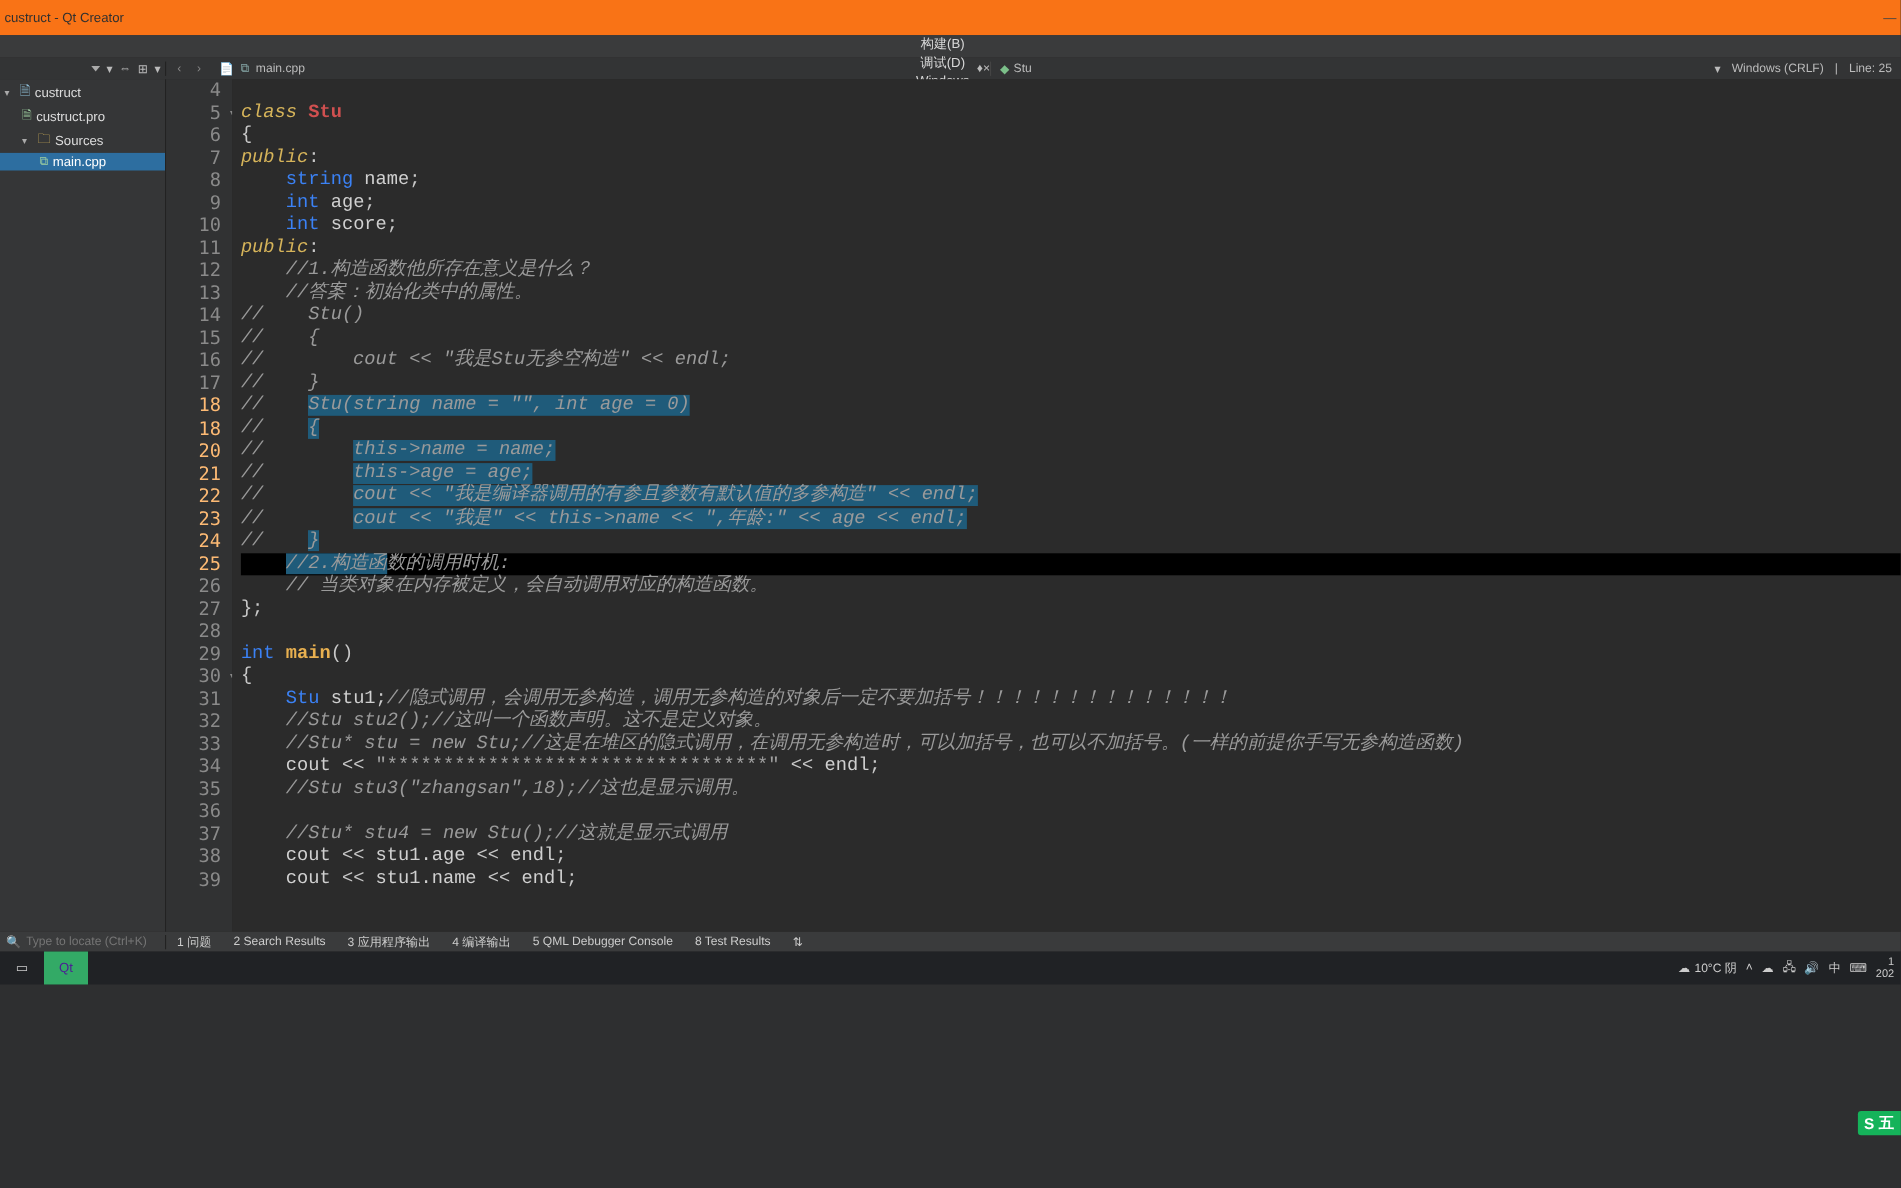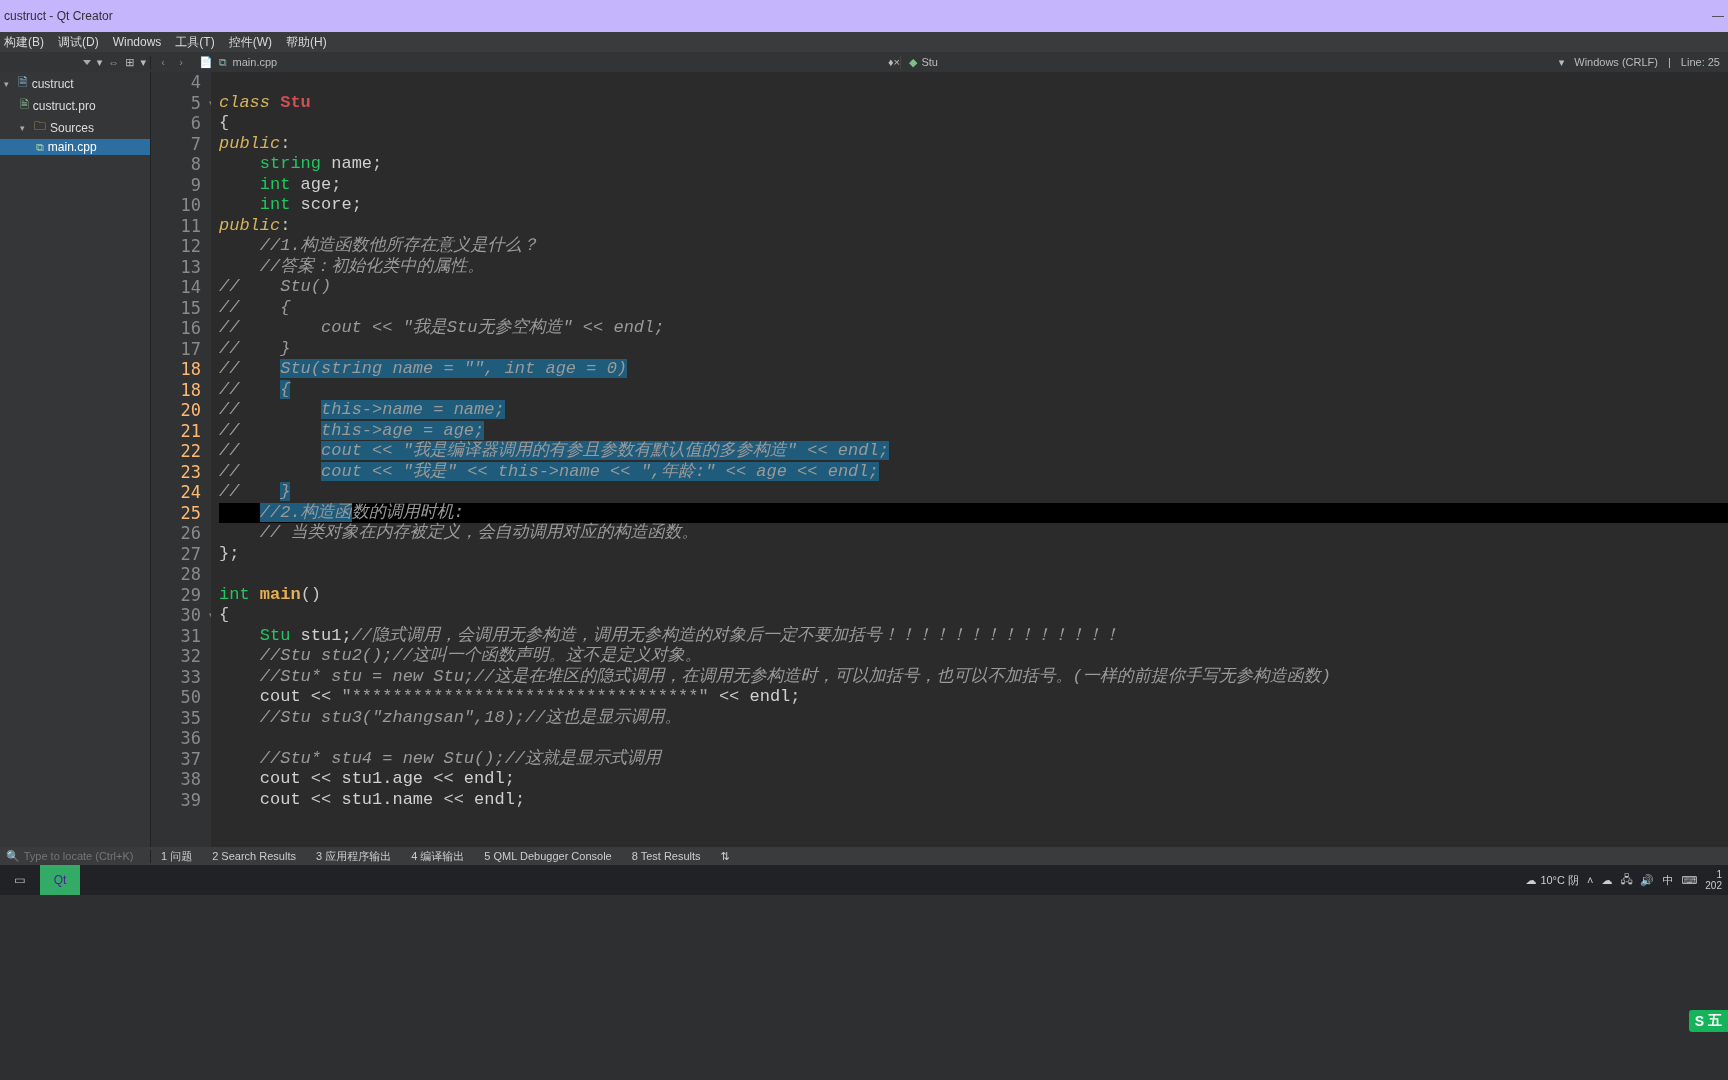--- a/index.html
+++ b/index.html
@@ -7,37 +7,38 @@
   font-family: "Microsoft YaHei", "Segoe UI", sans-serif;
   background: #2e2f30;
   color: #c8c8c8;
   width: 1728px;
   height: 1080px;
   overflow: hidden;
   font-size: 12px;
 }
 .titlebar {
   height: 20px;
-  background: #c4b5fd;
+  background: #f97316;
   color: #303030;
   display: flex;
   align-items: center;
   padding: 16px 4px;
   justify-content: space-between;
 }
 .titlebar .title { font-size: 12px; }
 .titlebar .ctrls span { margin-left: 12px; font-size: 12px; color:#444; }
 .menubar {
   height: 20px;
   background: #3a3b3c;
   display: flex;
   align-items: center;
   padding: 0 4px;
   color: #d8d8d8;
   font-size: 12px;
+  flex-direction: column;
 }
 .menubar span { margin-right: 14px; cursor: default; }
 .toolbar-row {
   height: 20px;
   background: #333435;
   display: flex;
   align-items: center;
   font-size: 11px;
   color: #bbb;
 }
@@ -100,21 +101,21 @@
   font-family: Consolas, "Courier New", monospace;
   font-size: 17px;
   line-height: 20.5px;
   padding-left: 8px;
   white-space: pre;
   color: #d0d0d0;
   position: relative;
 }
 .code .line { height: 20.5px; }
 .kw { color: #d6b45a; font-style: italic; }
-.typ { color: #22c55e; }
+.typ { color: #3b82f6; }
 .cls { color: #d05050; font-weight:bold; }
 .fn { color: #e8b050; font-weight:bold; }
 .cmt { color: #9a9a9a; font-style: italic; }
 .str { color: #a0a0a0; }
 .pun { color: #c8c8c8; }
 .sel { background: #1f5b7a; }
 .cursor-line { background: #000000; }
 .bottom-tabs {
   height: 18px;
   background: #3a3b3c;
@@ -259,21 +260,21 @@
       <div class="linenum hl">24</div>
       <div class="linenum hl">25</div>
       <div class="linenum">26</div>
       <div class="linenum">27</div>
       <div class="linenum">28</div>
       <div class="linenum">29</div>
       <div class="linenum">30</div>
       <div class="linenum">31</div>
       <div class="linenum">32</div>
       <div class="linenum">33</div>
-      <div class="linenum">50</div>
+      <div class="linenum">34</div>
       <div class="linenum">35</div>
       <div class="linenum">36</div>
       <div class="linenum">37</div>
       <div class="linenum">38</div>
       <div class="linenum">39</div>
     </div>
 
   <div class="code" id="code"><div class="line"></div><div class="line"><span class="kw">class</span> <span class="cls">Stu</span></div><div class="line"><span class="pun">{</span></div><div class="line"><span class="kw">public</span><span class="pun">:</span></div><div class="line">    <span class="typ">string</span> name<span class="pun">;</span></div><div class="line">    <span class="typ">int</span> age<span class="pun">;</span></div><div class="line">    <span class="typ">int</span> score<span class="pun">;</span></div><div class="line"><span class="kw">public</span><span class="pun">:</span></div><div class="line">    <span class="cmt">//1.构造函数他所存在意义是什么？</span></div><div class="line">    <span class="cmt">//答案：初始化类中的属性。</span></div><div class="line"><span class="cmt">//    Stu()</span></div><div class="line"><span class="cmt">//    {</span></div><div class="line"><span class="cmt">//        cout &lt;&lt; "我是Stu无参空构造" &lt;&lt; endl;</span></div><div class="line"><span class="cmt">//    }</span></div><div class="line"><span class="cmt">//    <span class="sel">Stu(string name = "", int age = 0)</span></span></div><div class="line"><span class="cmt">//    <span class="sel">{</span></span></div><div class="line"><span class="cmt">//        <span class="sel">this-&gt;name = name;</span></span></div><div class="line"><span class="cmt">//        <span class="sel">this-&gt;age = age;</span></span></div><div class="line"><span class="cmt">//        <span class="sel">cout &lt;&lt; "我是编译器调用的有参且参数有默认值的多参构造" &lt;&lt; endl;</span></span></div><div class="line"><span class="cmt">//        <span class="sel">cout &lt;&lt; "我是" &lt;&lt; this-&gt;name &lt;&lt; ",年龄:" &lt;&lt; age &lt;&lt; endl;</span></span></div><div class="line"><span class="cmt">//    <span class="sel">}</span></span></div><div class="line cursor-line">    <span class="cmt"><span class="sel">//2.构造函</span>数的调用时机:</span></div><div class="line">    <span class="cmt">// 当类对象在内存被定义，会自动调用对应的构造函数。</span></div><div class="line"><span class="pun">};</span></div><div class="line"></div><div class="line"><span class="typ">int</span> <span class="fn">main</span><span class="pun">()</span></div><div class="line"><span class="pun">{</span></div><div class="line">    <span class="typ">Stu</span> stu1<span class="pun">;</span><span class="cmt">//隐式调用，会调用无参构造，调用无参构造的对象后一定不要加括号！！！！！！！！！！！！！！</span></div><div class="line">    <span class="cmt">//Stu stu2();//这叫一个函数声明。这不是定义对象。</span></div><div class="line">    <span class="cmt">//Stu* stu = new Stu;//这是在堆区的隐式调用，在调用无参构造时，可以加括号，也可以不加括号。(一样的前提你手写无参构造函数)</span></div><div class="line">    cout <span class="pun">&lt;&lt;</span> <span class="str">"**********************************"</span> <span class="pun">&lt;&lt;</span> endl<span class="pun">;</span></div><div class="line">    <span class="cmt">//Stu stu3("zhangsan",18);//这也是显示调用。</span></div><div class="line"></div><div class="line">    <span class="cmt">//Stu* stu4 = new Stu();//这就是显示式调用</span></div><div class="line">    cout <span class="pun">&lt;&lt;</span> stu1.age <span class="pun">&lt;&lt;</span> endl<span class="pun">;</span></div><div class="line">    cout <span class="pun">&lt;&lt;</span> stu1.name <span class="pun">&lt;&lt;</span> endl<span class="pun">;</span></div></div>
 </div>
 

